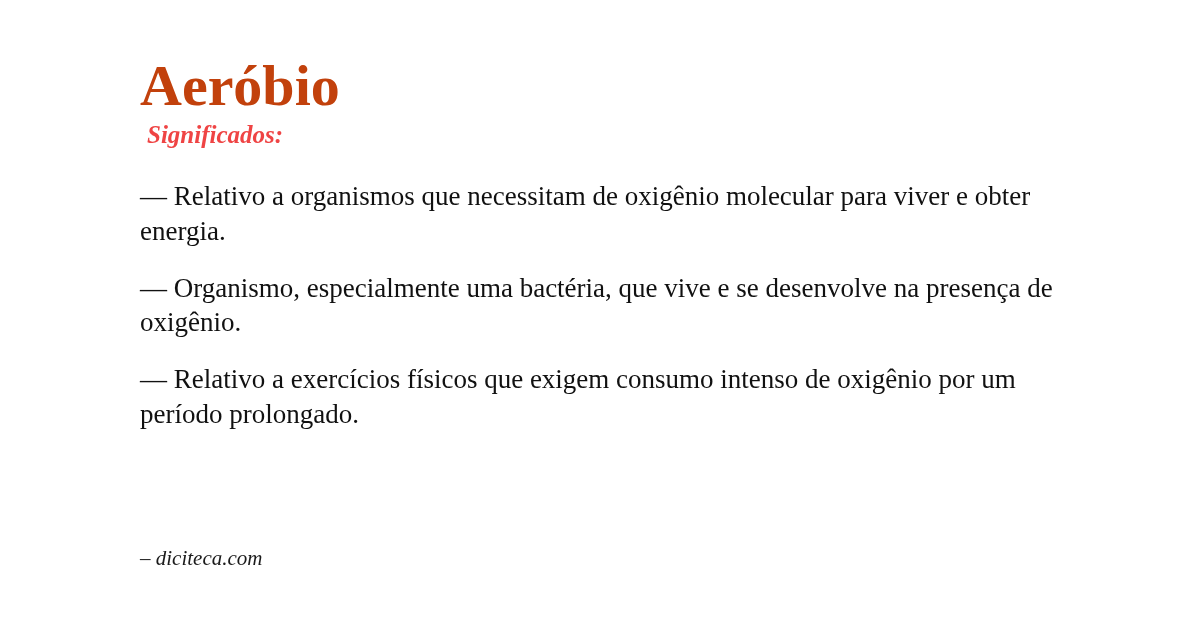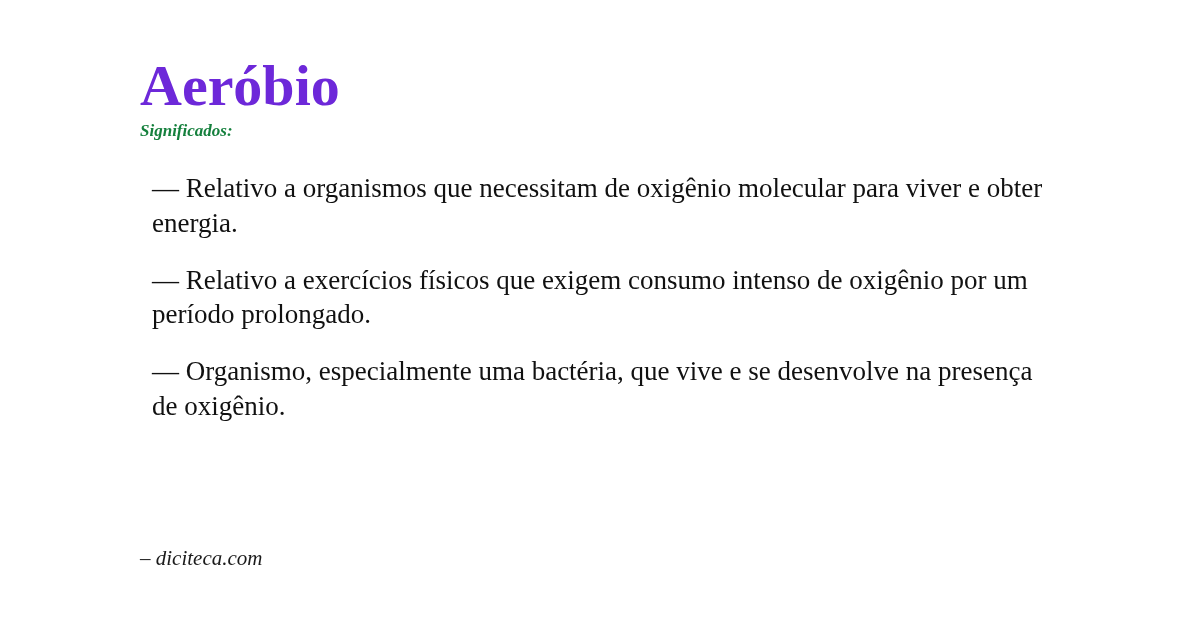--- a/index.html
+++ b/index.html
@@ -18,43 +18,43 @@
     width: 1200px;
     height: 628px;
     box-sizing: border-box;
     padding: 56px 140px 0 140px;
   }
   .word-title {
     font-family: "Liberation Serif", "DejaVu Serif", serif;
     font-weight: bold;
     font-size: 58px;
     line-height: 1.05;
-    color: #6d28d9;
+    color: #c2410c;
     letter-spacing: 0px;
     margin: 0;
     padding: 0;
   }
   .subtitle {
     font-family: "Liberation Serif", "DejaVu Serif", serif;
     font-style: italic;
     font-weight: bold;
-    font-size: 17px;
-    color: #15803d;
-    margin: 4px 0 0 0;
+    font-size: 25px;
+    color: #ef4444;
+    margin: 4px 0 0 7px;
     padding: 0;
   }
   .meanings {
     margin-top: 30px;
   }
   .meaning-item {
     font-family: "Liberation Serif", "DejaVu Serif", serif;
     font-size: 27px;
     line-height: 1.29;
     color: #111111;
-    margin: 0 0 22px 12px;
+    margin: 0 0 22px 0;
     max-width: 930px;
   }
   .meaning-item .dash {
     display: inline;
   }
   .source {
     position: absolute;
     left: 140px;
     top: 546px;
     font-family: "Liberation Serif", "DejaVu Serif", serif;
@@ -72,22 +72,22 @@
 <div class="card">
 
   <h1 class="word-title">Aeróbio</h1>
 
   <div class="subtitle">Significados:</div>
 
   <div class="meanings">
 
     <p class="meaning-item"><span class="dash">—</span> <span>Relativo a organismos que necessitam de oxigênio molecular para viver e obter energia.</span></p>
 
+    <p class="meaning-item"><span class="dash">—</span> <span>Organismo, especialmente uma bactéria, que vive e se desenvolve na presença de oxigênio.</span></p>
+
     <p class="meaning-item"><span class="dash">—</span> <span>Relativo a exercícios físicos que exigem consumo intenso de oxigênio por um período prolongado.</span></p>
-
-    <p class="meaning-item"><span class="dash">—</span> <span>Organismo, especialmente uma bactéria, que vive e se desenvolve na presença de oxigênio.</span></p>
 
 
   </div>
 
   <div class="source"><span class="dash">–</span> <span>diciteca.com</span></div>
 
 </div>
 
 </body></html>

